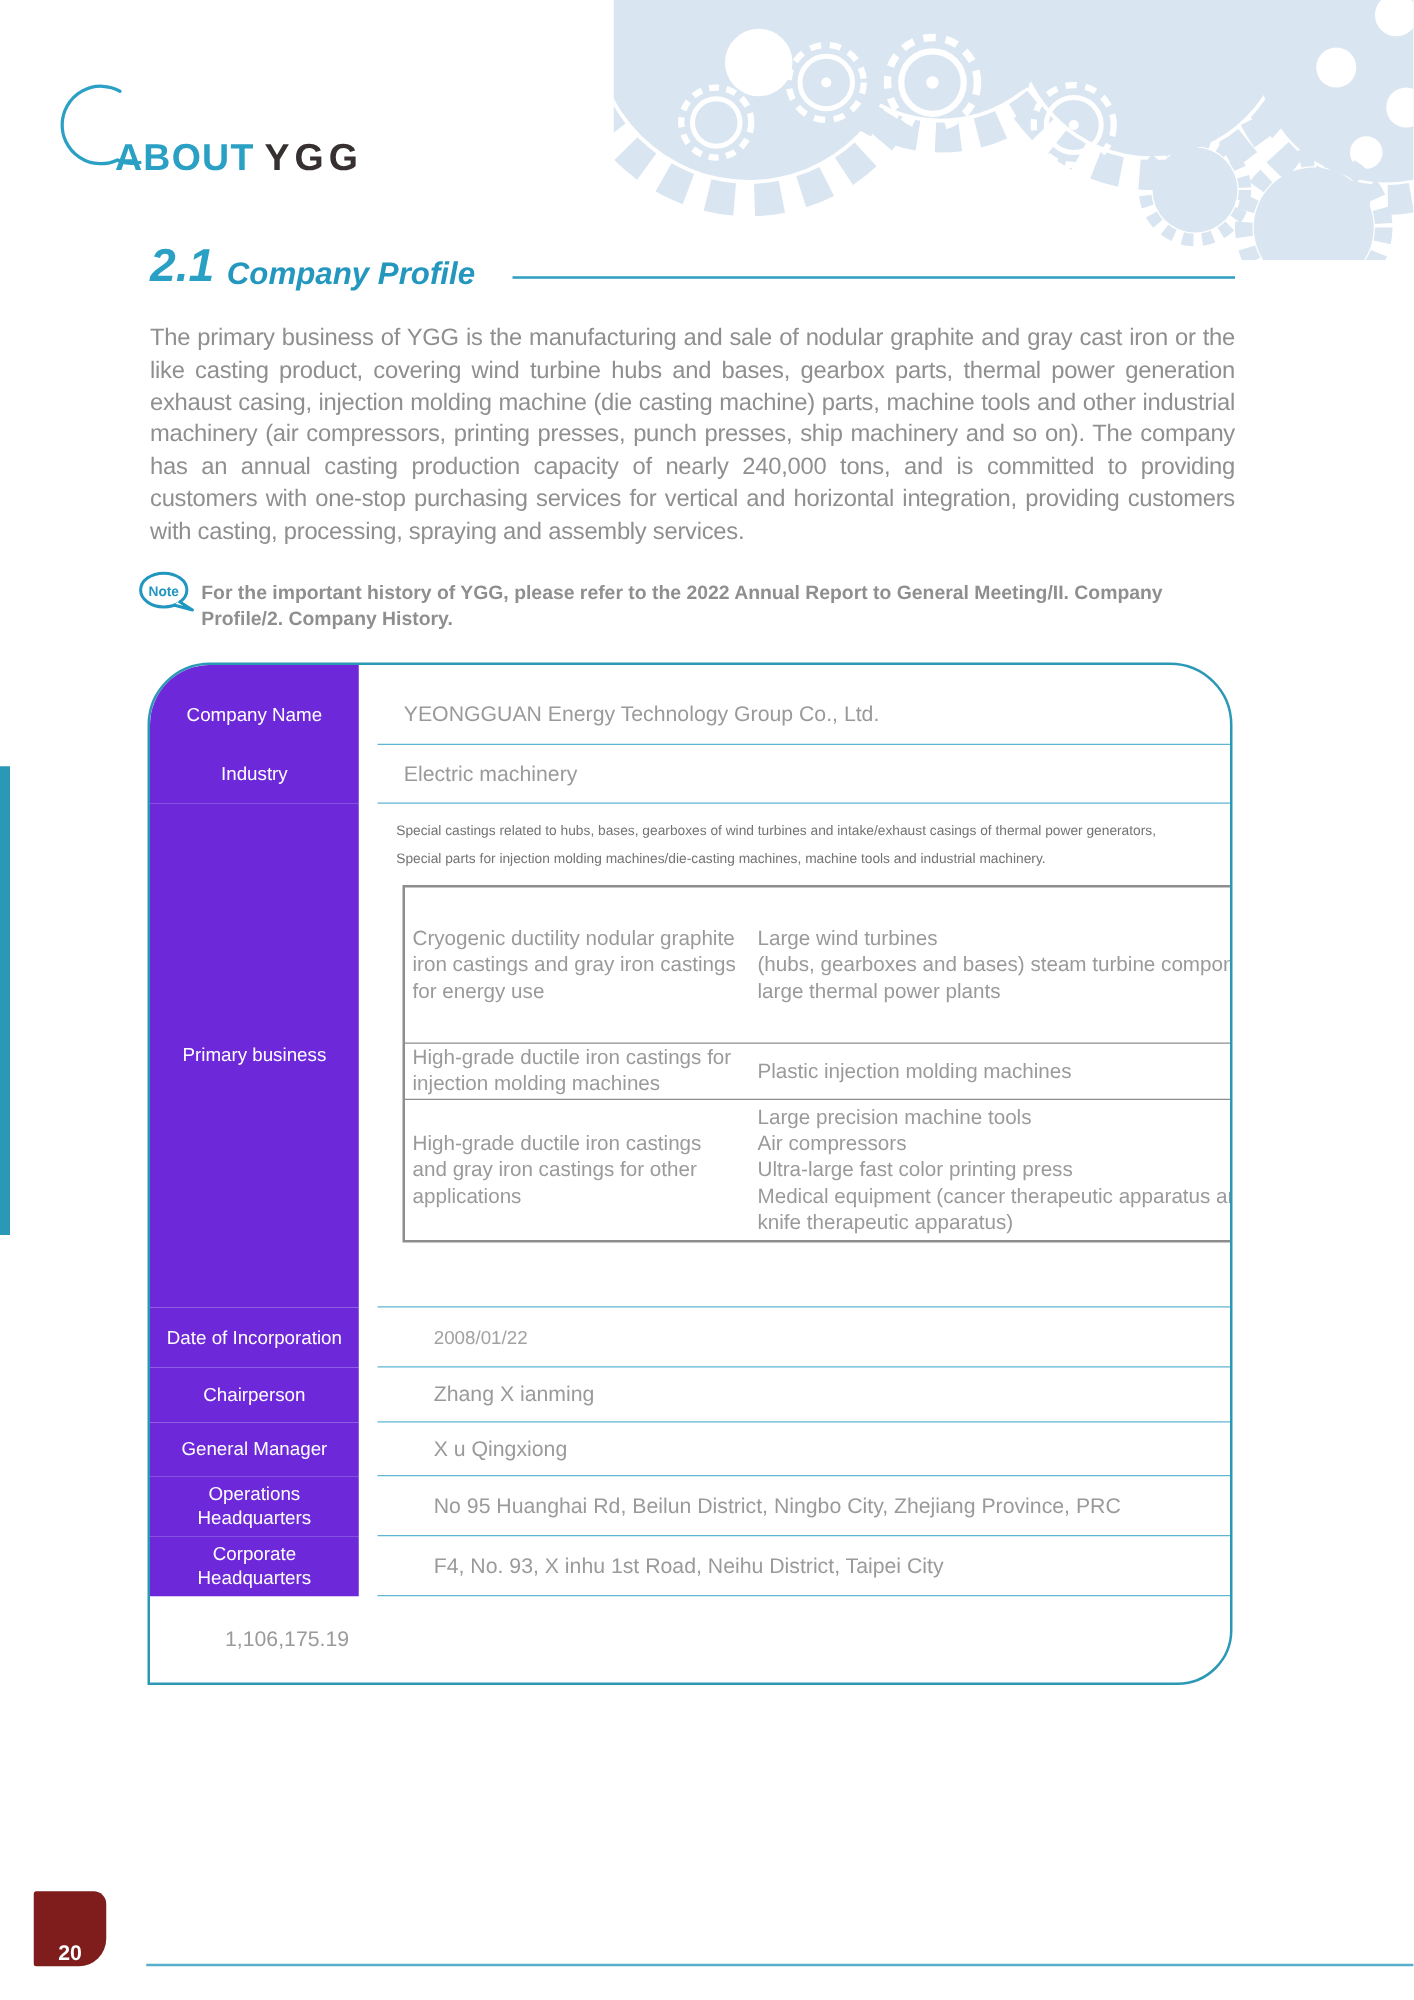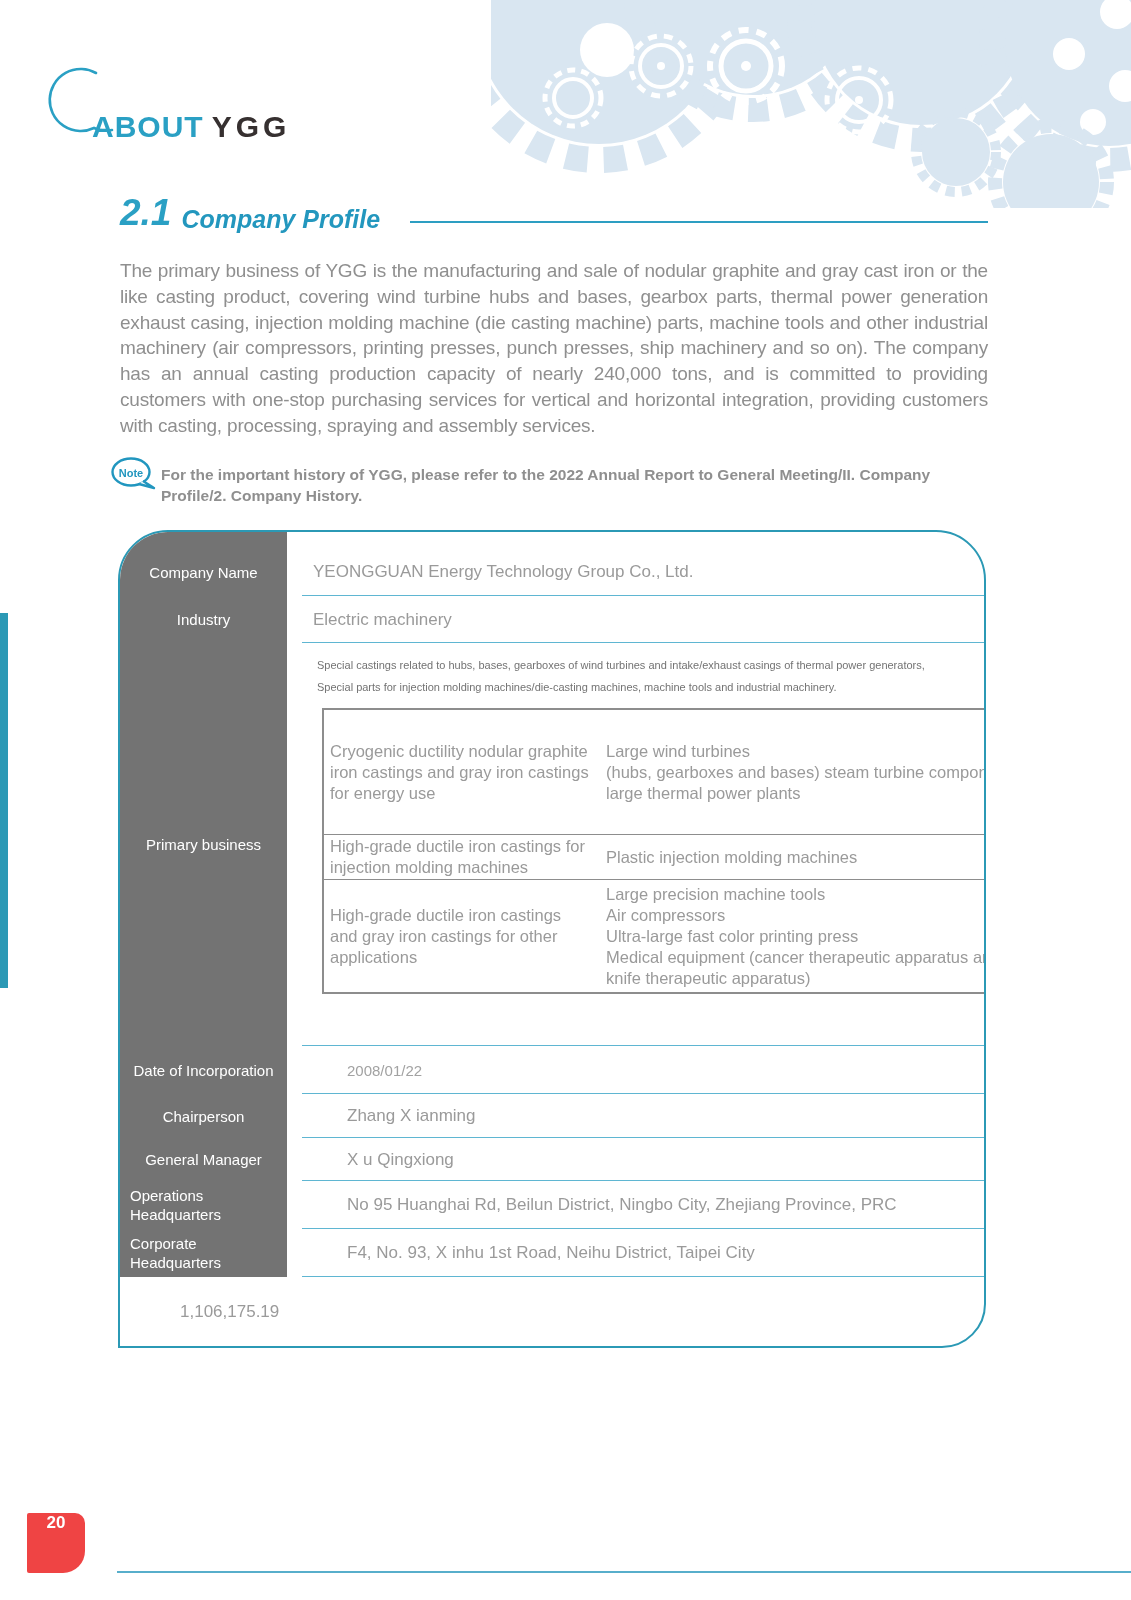--- a/index.html
+++ b/index.html
@@ -35,29 +35,29 @@
   }
   
   .profile-table {
     position:absolute; left:118px; top:530px; width:868px; height:818px;
     border:2px solid #2b99b5; border-radius:50px 50px 44px 0;
     overflow:hidden;
     display:grid; grid-template-columns:167px 1fr;
     grid-template-rows:64px 47px 403px 48px 44px 43px 48px 48px auto;
   }
   .lab {
-    background:#737373; color:#ffffff; font-size:15px; line-height:19px;
+    background:#6d28d9; color:#ffffff; font-size:15px; line-height:19px;
     display:flex; flex-direction:column; align-items:center; justify-content:center;
-    text-align:left; padding:0 10px;
+    text-align:center; padding:0 10px;
   }
   .lab.first { border-radius:46px 0 0 0; padding-top:16px; }
   .lab .sub { font-size:11px; font-weight:bold; margin-top:2px; }
   .val {
     position:relative; display:flex; align-items:center;
-    color:#9a9a9a; font-size:17px; padding-left:26px; padding-right:20px;
+    color:#9a9a9a; font-size:17px; padding-left:36px; padding-right:20px;
   }
   .val.first { padding-top:16px; }
   .val.sep::after {
     content:""; position:absolute; left:15px; right:20px; bottom:0;
     height:1.5px; background:#5fb6d2;
   }
   .val.lo { padding-left:60px; }
   .val.big { font-size:15px; color:#a2a2a2; }
   
   .pb { display:block; padding:12px 20px 0 30px; align-items:flex-start; }
@@ -70,23 +70,23 @@
   }
   .pb-cell {
     display:flex; align-items:center; padding:4px 8px 4px 6px;
     font-size:16.5px; line-height:21px; color:#9a9a9a; white-space:pre-line;
   }
   .pb-cell.rb { border-bottom:1.5px solid #8d8d8d; }
   
   .side-bar { position:absolute; left:0; top:613px; width:8px; height:375px; background:#2b99b5; }
   .page-box {
     position:absolute; left:27px; top:1513px; width:58px; height:60px;
-    background:#ef4444; color:#ffffff; font-size:17px; font-weight:bold;
+    background:#7f1d1d; color:#ffffff; font-size:17px; font-weight:bold;
     border-radius:2px 10px 22px 2px;
-    display:flex; align-items:flex-start; justify-content:center;
+    display:flex; align-items:flex-end; justify-content:center;
   }
   .footer-rule { position:absolute; left:117px; right:0; top:1571px; height:2px; background:#57aecb; }
 </style>
 </head>
 <body>
 
 <div class="page">
 
   <svg class="gears" viewBox="0 0 640 208" aria-hidden="true">
     <g fill="#d9e6f1" stroke="#d9e6f1">

